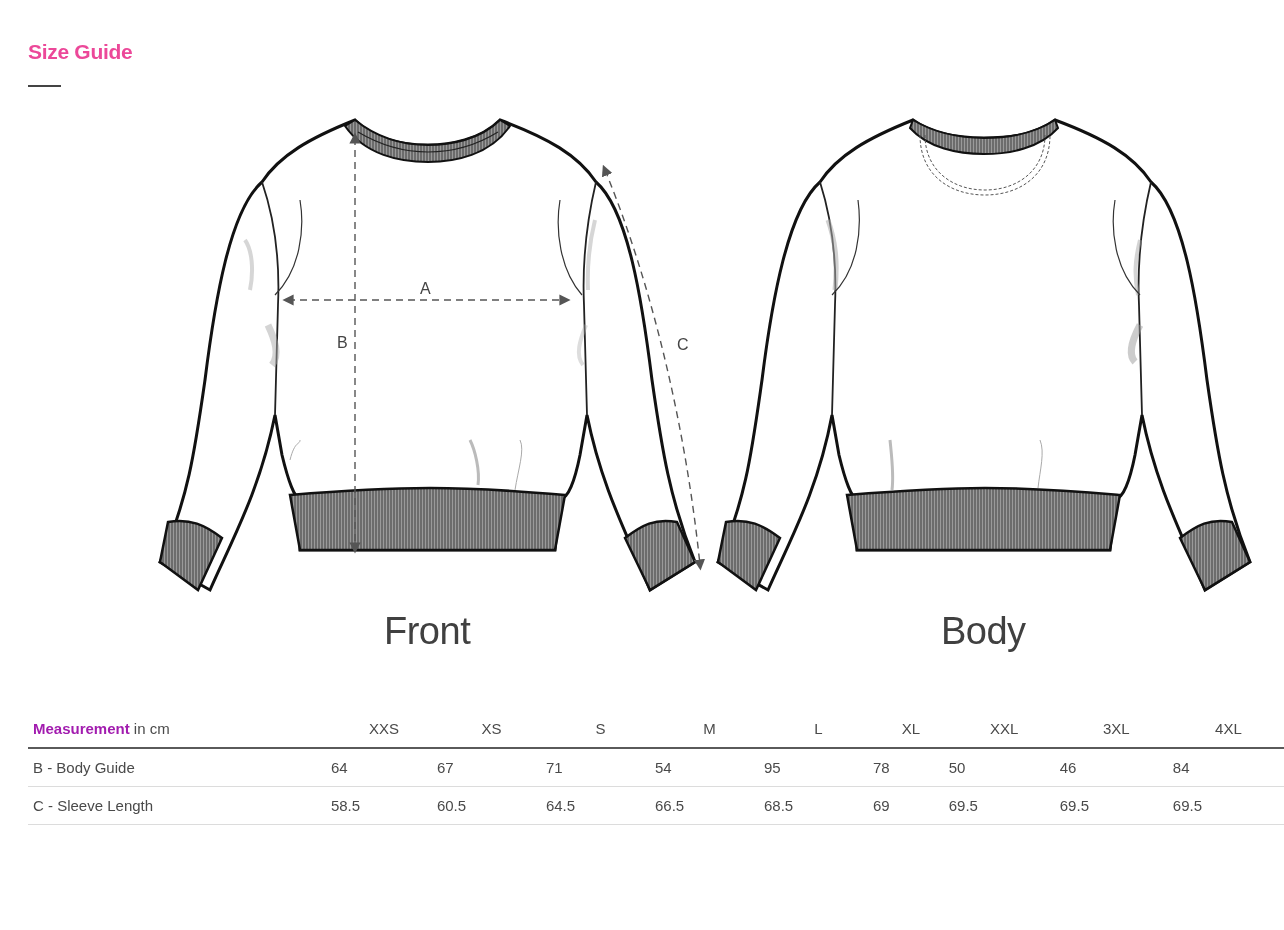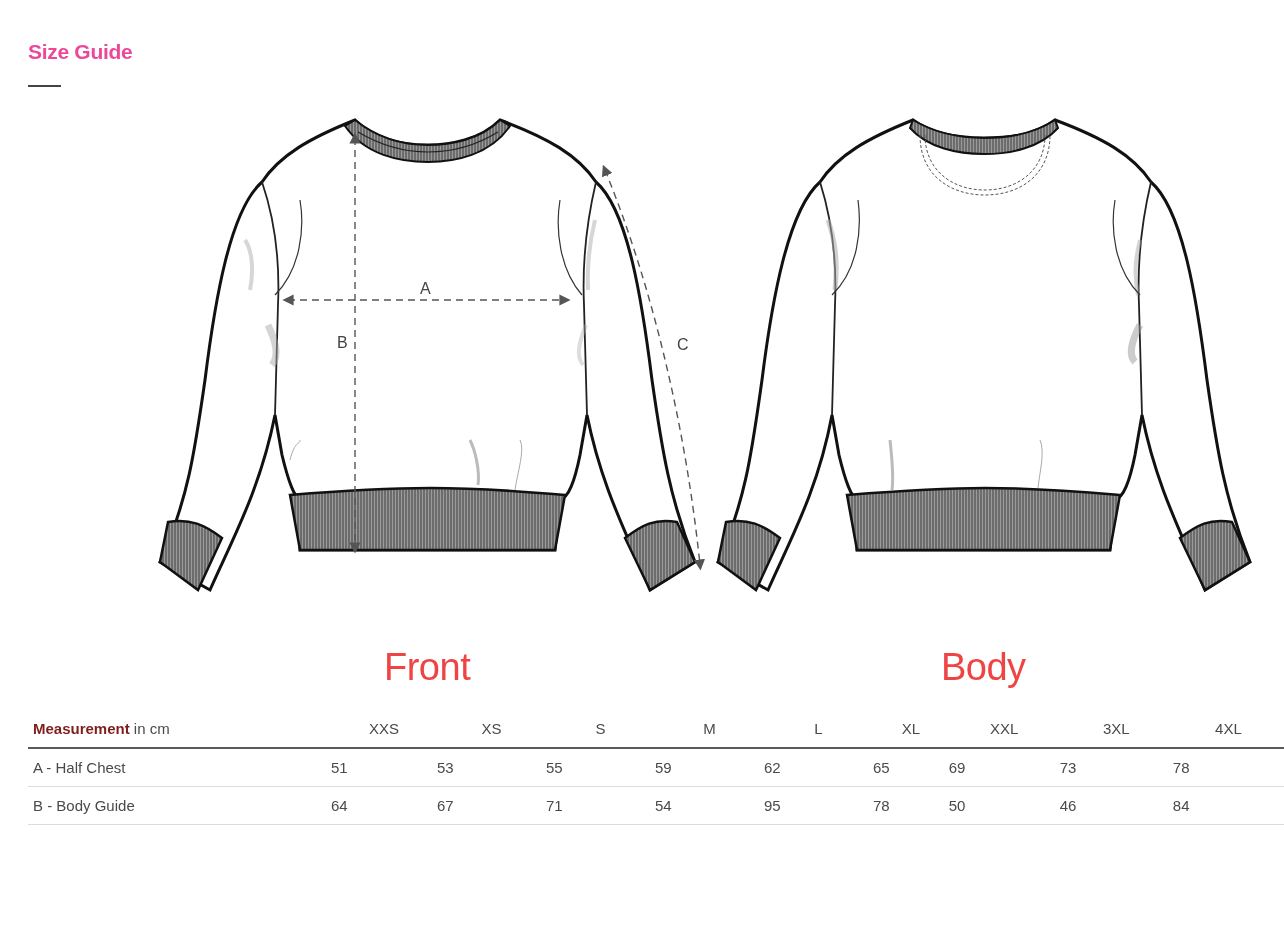--- a/index.html
+++ b/index.html
@@ -7,30 +7,30 @@
   body { position: relative; font-family: "Liberation Sans", "DejaVu Sans", sans-serif; color: #3a3a3a; }
 
   .title { position: absolute; left: 28px; top: 40px; font-size: 21px; font-weight: 700; color: #ec4899; letter-spacing: -0.3px; }
   .title-rule { position: absolute; left: 28px; top: 85px; width: 33px; height: 1.5px; background: #444; }
 
   .figure { position: absolute; top: 100px; }
   .figure.front { left: 150px; width: 570px; height: 510px; }
   .figure.back { left: 710px; width: 574px; height: 510px; }
   .figure svg { width: 100%; height: 100%; display: block; }
 
-  .view-label { position: absolute; top: 646px; font-size: 38px; color: #ef4444; font-weight: 400; letter-spacing: -0.5px; }
+  .view-label { position: absolute; top: 610px; font-size: 38px; color: #404040; font-weight: 400; letter-spacing: -0.5px; }
   .view-label.front { left: 384px; }
   .view-label.back { left: 941px; }
 
   table.size-table { position: absolute; left: 28px; top: 710px; width: 1256px; border-collapse: collapse; font-size: 15px; color: #4a4a4a; }
   table.size-table th, table.size-table td { height: 38px; font-weight: 400; }
   table.size-table thead th { border-bottom: 2px solid #5a5a5a; height: 38px; }
   table.size-table tbody td { border-bottom: 1.5px solid #dcdcdc; }
   table.size-table th.first, table.size-table td.first { text-align: left; padding-left: 5px; width: 300px; }
-  .meas-bold { font-weight: 700; color: #7f1d1d; }
+  .meas-bold { font-weight: 700; color: #a21caf; }
   .col-xxs { width: 105px; } .col-xs { width: 108px; } .col-s { width: 108px; } .col-m { width: 108px; }
   .col-l { width: 108px; } .col-xl { width: 75px; } .col-xxl { width: 110px; } .col-3xl { width: 112px; } .col-4xl { width: 110px; }
 </style>
 </head>
 <body>
 
 <div class="title">Size Guide</div>
 <div class="title-rule"></div>
 
 <div class="figure front">
@@ -124,37 +124,37 @@
       <th class="col-m">M</th>
       <th class="col-l">L</th>
       <th class="col-xl">XL</th>
       <th class="col-xxl">XXL</th>
       <th class="col-3xl">3XL</th>
       <th class="col-4xl">4XL</th>
     </tr>
   </thead>
   <tbody>
     <tr>
-      <td class="first">A - Half Chest</td>
-      <td>51</td>
-      <td>53</td>
-      <td>55</td>
-      <td>59</td>
-      <td>62</td>
-      <td>65</td>
-      <td>69</td>
-      <td>73</td>
-      <td>78</td>
-    </tr>
-    <tr>
       <td class="first">B - Body Guide</td>
       <td>64</td>
       <td>67</td>
       <td>71</td>
       <td>54</td>
       <td>95</td>
       <td>78</td>
       <td>50</td>
       <td>46</td>
       <td>84</td>
     </tr>
+    <tr>
+      <td class="first">C - Sleeve Length</td>
+      <td>58.5</td>
+      <td>60.5</td>
+      <td>64.5</td>
+      <td>66.5</td>
+      <td>68.5</td>
+      <td>69</td>
+      <td>69.5</td>
+      <td>69.5</td>
+      <td>69.5</td>
+    </tr>
   </tbody>
 </table>
 
 </body></html>

